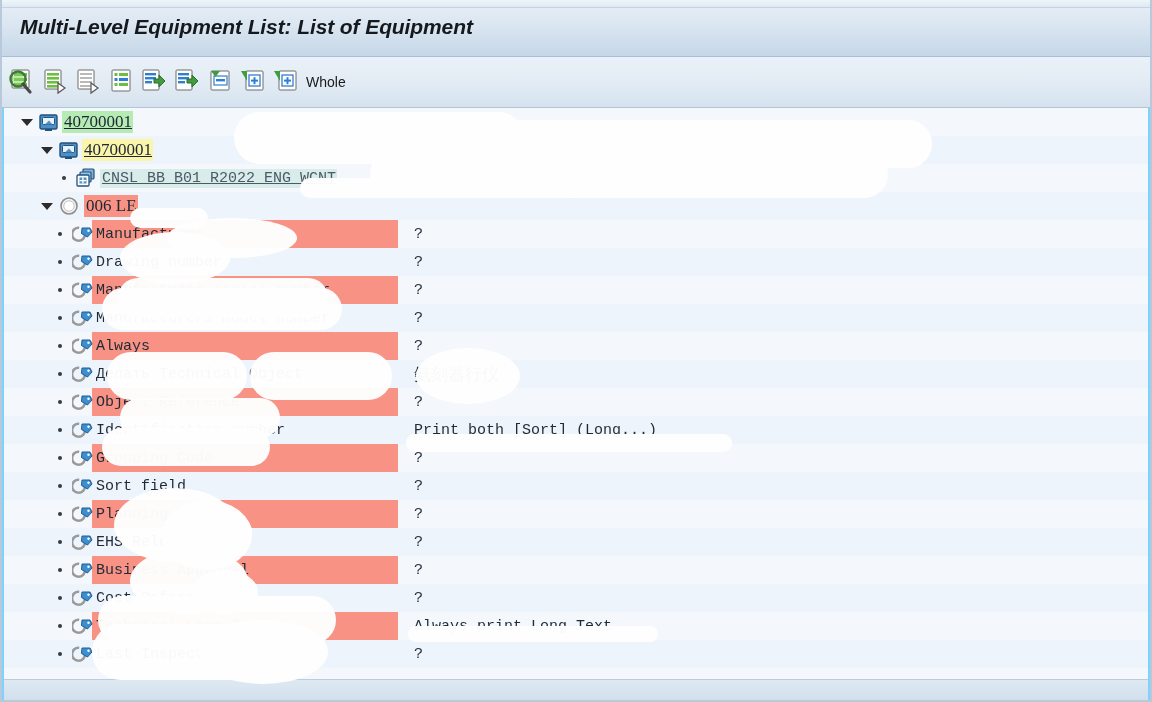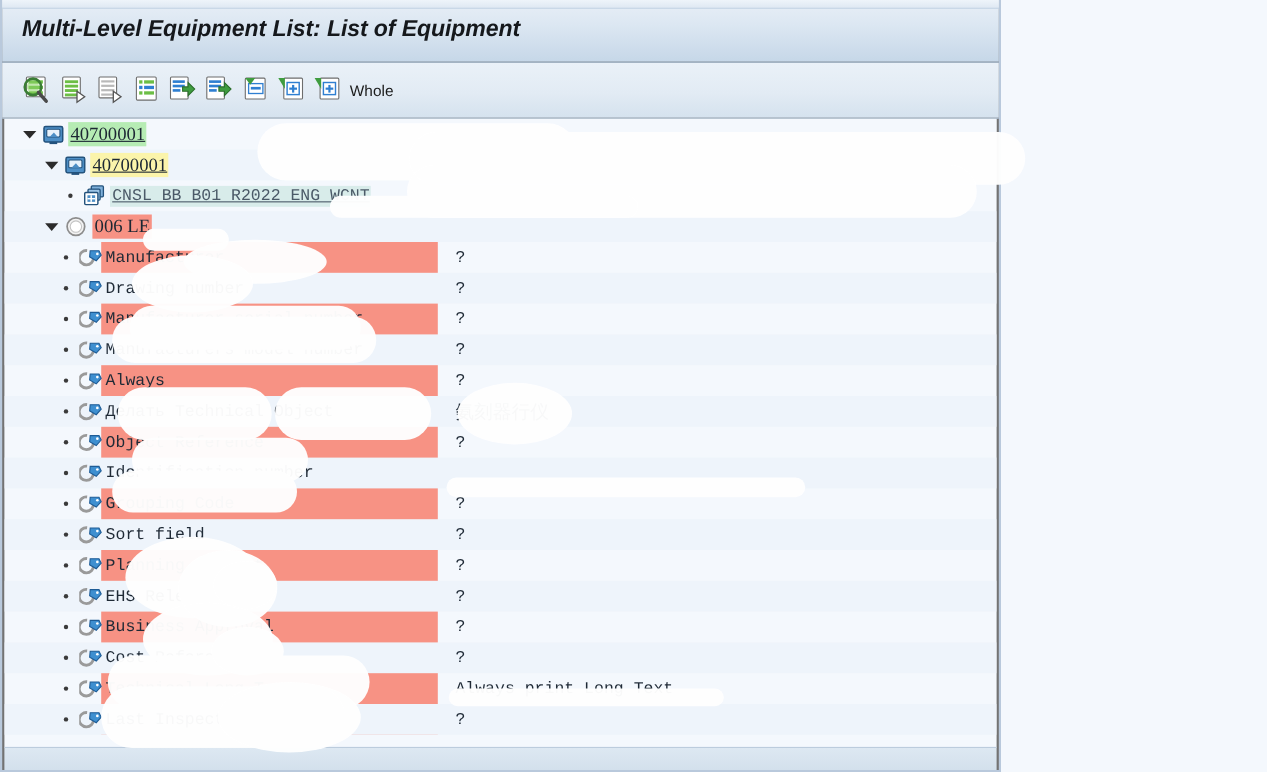--- a/index.html
+++ b/index.html
@@ -10,24 +10,24 @@
     width: 1152px;
     height: 702px;
     overflow: hidden;
     background: #f4f8fd;
     font-family: "Liberation Sans", sans-serif;
     -webkit-font-smoothing: antialiased;
   }
 
   
   #app {
-    width: 910px;
+    width: 1152px;
     height: 702px;
     position: relative;
-    background: #737373;
+    background: #7dd3fc;
     border-left: 2px solid #b9c9dc;
     border-right: 2px solid #b9c9dc;
     border-bottom: 2px solid #b9c9dc;
     box-sizing: border-box;
   }
 
   
   #titlebar {
     height: 56px;
     background: linear-gradient(to bottom, #e8eff7 0%, #dce7f2 40%, #c6d7e8 100%);
@@ -55,21 +55,21 @@
     white-space: nowrap;
   }
 
   
   #toolbar {
     height: 51px;
     background: linear-gradient(to bottom, #eaf1f8 0%, #e2ebf4 55%, #d5e2ee 100%);
     border-bottom: 1px solid #b2c5d9;
     display: flex;
     align-items: center;
-    padding-left: 18px;
+    padding-left: 6px;
     box-sizing: border-box;
   }
   .tb-btn {
     width: 29px;
     height: 30px;
     margin-right: 4px;
     position: relative;
     cursor: pointer;
     flex: none;
   }
@@ -489,20 +489,21 @@
         <div class="indent" style="width:48px"></div>
         <div class="bullet"></div>
         <div class="icon-wrap">
           <svg width="22" height="20" viewBox="0 0 22 20">
               <path d="M13 10 A6.5 6.5 0 1 1 7.2 3.8" fill="none" stroke="#9a9a9a" stroke-width="2.6"></path>
               <path d="M10 4 L18 4 L20 8 L15.5 13 L9.5 9.5 Z" fill="#3e8fd0" stroke="#1e5c96" stroke-width="1"></path>
               <circle cx="16.5" cy="6.8" r="1.2" fill="#ffffff"></circle>
             </svg>
         </div>
         <span class="attr-name">Identification number</span>
+        <span class="attr-val">Print both  [Sort] (Long...)</span>
       </div>
 
       <div class="row attr-row">
         <div class="indent" style="width:48px"></div>
         <div class="bullet"></div>
         <div class="icon-wrap">
           <svg width="22" height="20" viewBox="0 0 22 20">
               <path d="M13 10 A6.5 6.5 0 1 1 7.2 3.8" fill="none" stroke="#9a9a9a" stroke-width="2.6"></path>
               <path d="M10 4 L18 4 L20 8 L15.5 13 L9.5 9.5 Z" fill="#3e8fd0" stroke="#1e5c96" stroke-width="1"></path>
               <circle cx="16.5" cy="6.8" r="1.2" fill="#ffffff"></circle>

